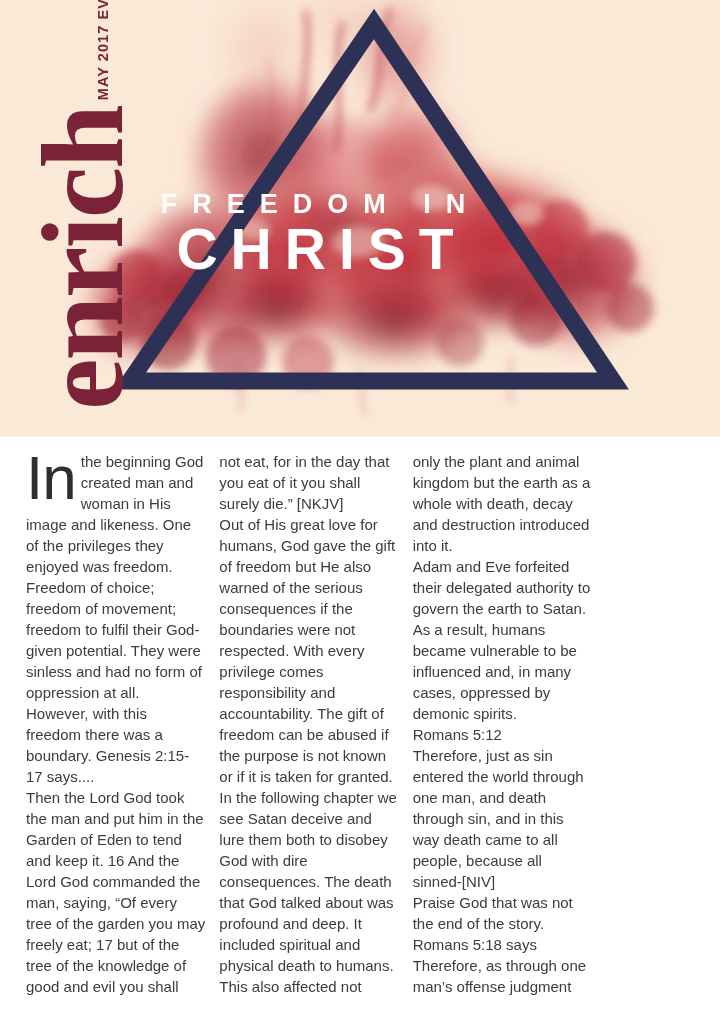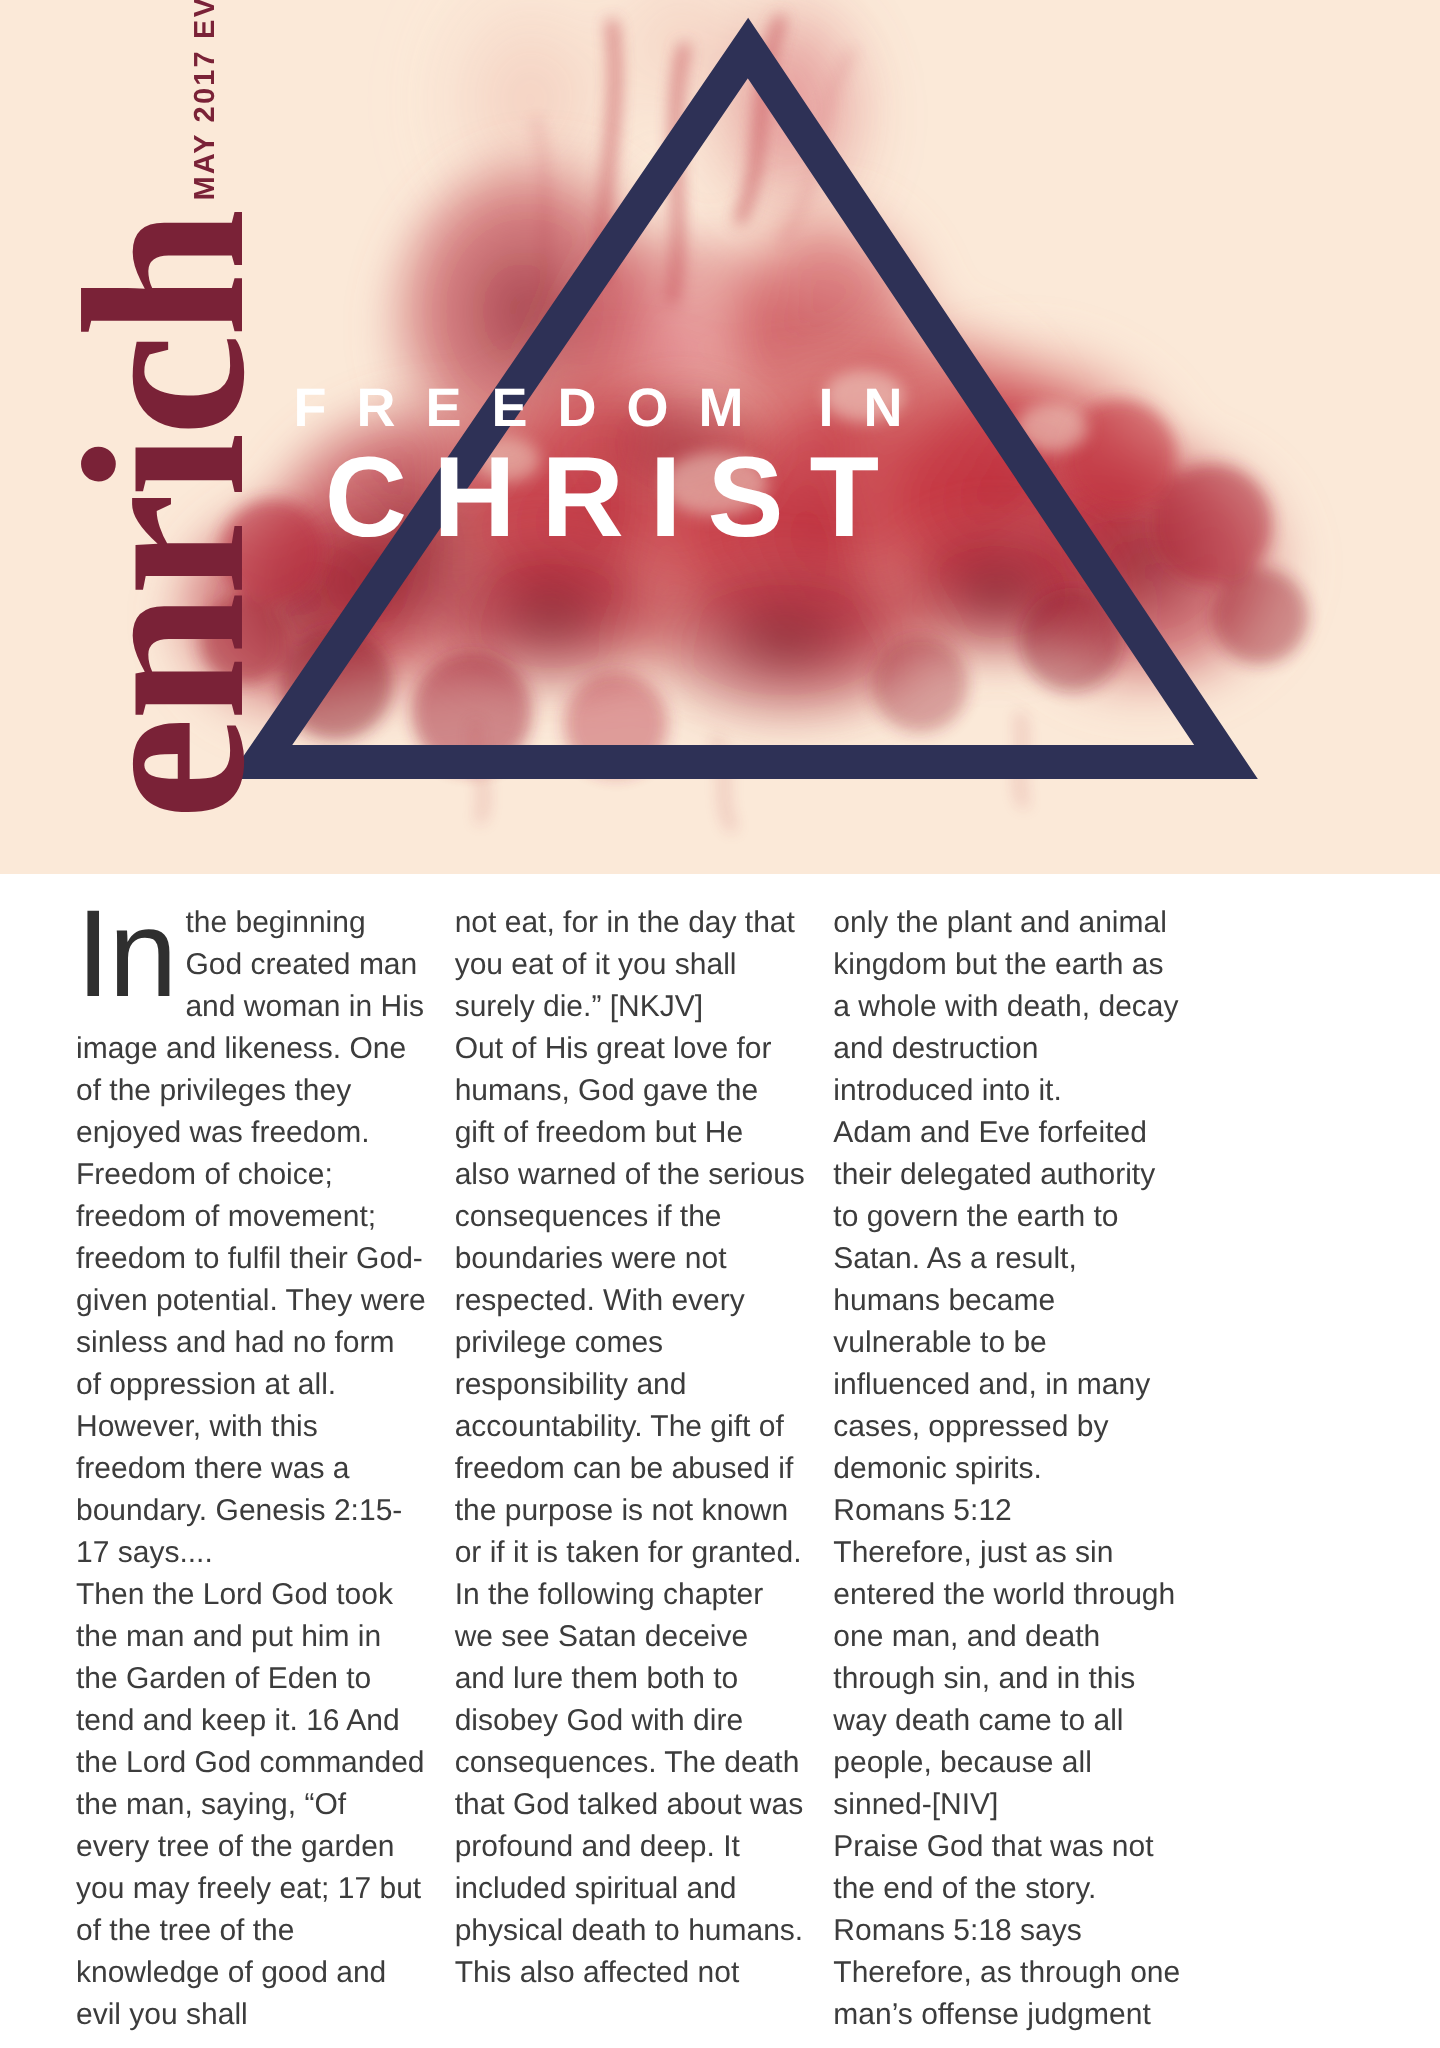--- a/index.html
+++ b/index.html
@@ -86,21 +86,21 @@
     font-size: 14.5px;
     letter-spacing: 1.1px;
     color: #7a2237;
     white-space: nowrap;
     padding-bottom: 16px;
   }
 
   
   .cover-title {
     position: absolute;
-    left: 2px;
+    left: 16px;
     top: 190px;
     width: 624px;
     text-align: center;
     pointer-events: none;
   }
   .title-line1 {
     font-family: "Liberation Sans", sans-serif;
     font-weight: 700;
     font-size: 27px;
     letter-spacing: 15px;
@@ -121,21 +121,21 @@
   }
 
   
   .article {
     position: absolute;
     left: 0;
     top: 437px;
     width: 612px;
     height: 587px;
     background: #ffffff;
-    padding: 14px 20px 0 38px;
+    padding: 14px 20px 0 26px;
     box-sizing: border-box;
     display: flex;
     gap: 14px;
   }
   .col {
     width: 218px;
     font-size: 15px;
     line-height: 21px;
     color: #3c3c3c;
     font-family: "Liberation Sans", sans-serif;

